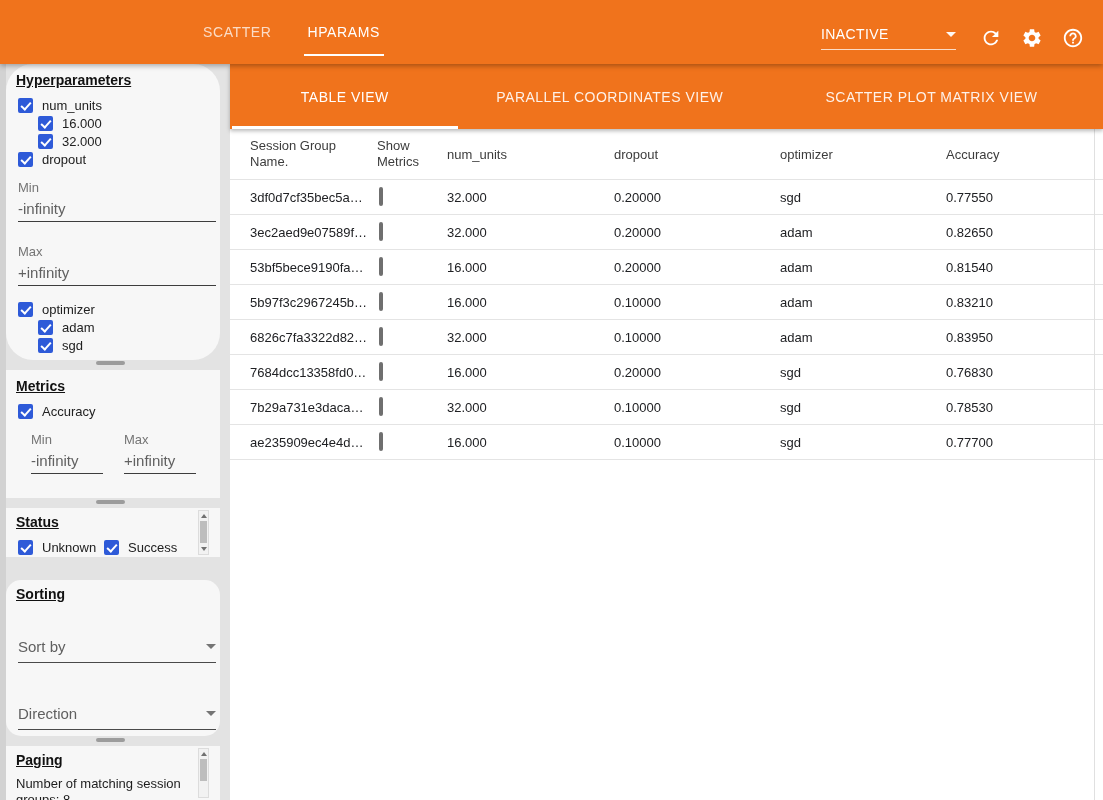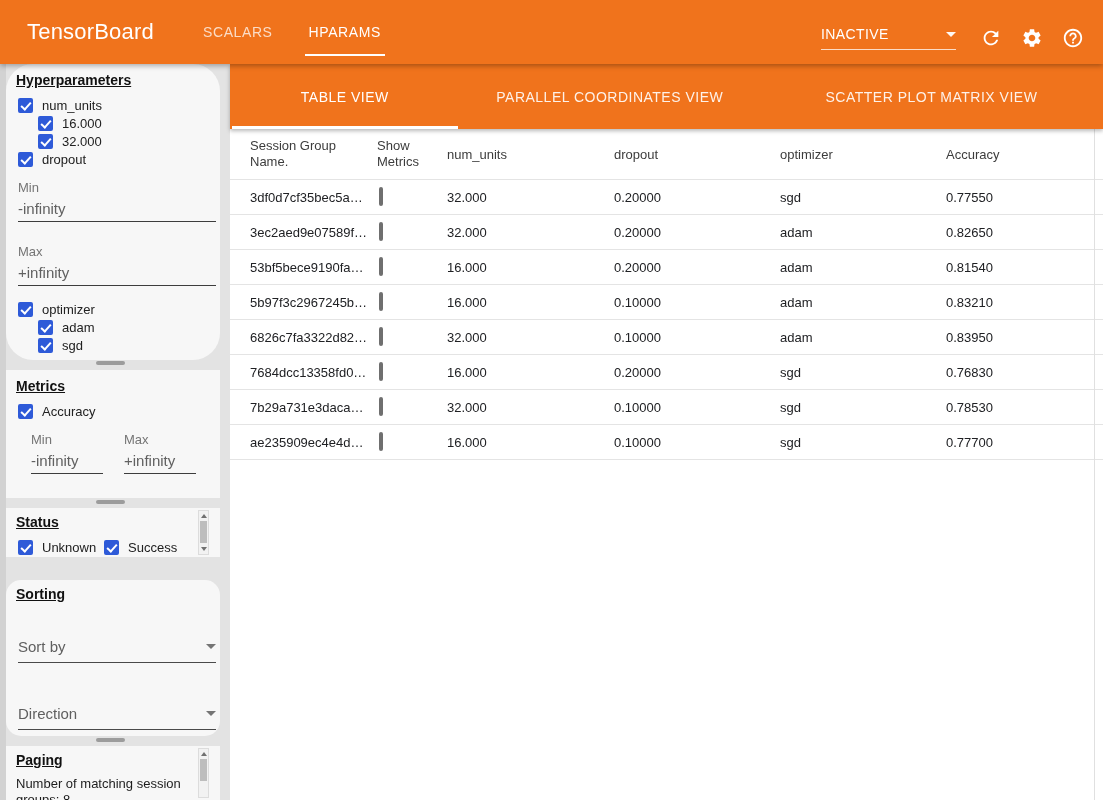--- a/index.html
+++ b/index.html
@@ -100,24 +100,23 @@
   .col-drop{width:166px;}
   .col-opt{width:166px;}
   .col-acc{flex:1;}
   .trow .cb{margin-left:2px;width:16px;height:16px;}
   .main-divider{position:absolute;top:65px;bottom:0;left:864px;width:1px;background:#e0e0e0;}
 </style>
 </head>
 <body>
 
 <div class="toolbar">
-  <div class="logo">TensorBoard</div>
   <div class="tb-tabs">
     <div class="tb-tab">
-      <span>SCALARS</span>
+      <span>SCATTER</span>
     </div>
     <div class="tb-tab active">
       <span>HPARAMS</span>
     </div>
   </div>
   <div class="tb-right">
     <div class="run-select">
       <span>INACTIVE</span>
       <span class="caret-white"></span>
     </div>

